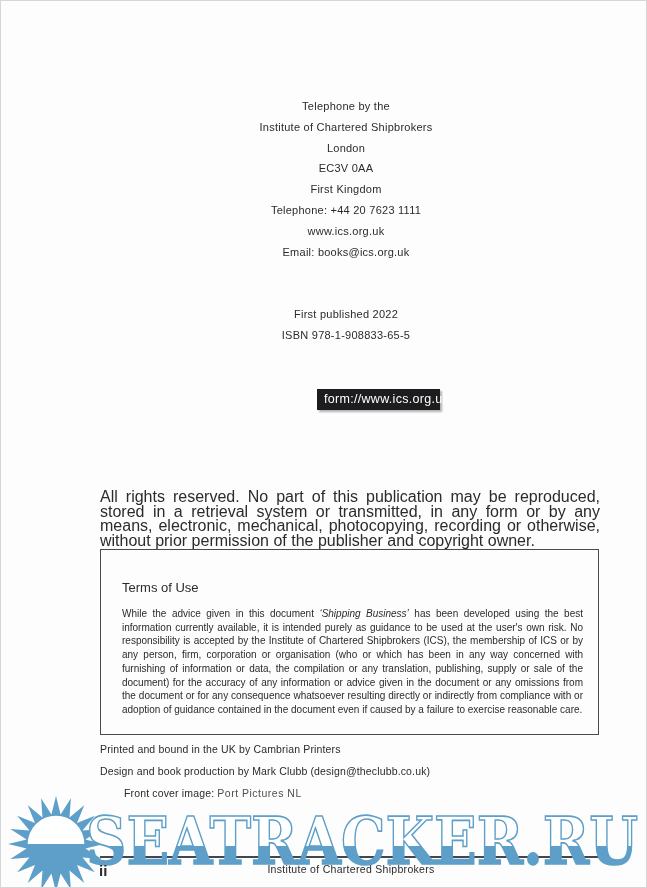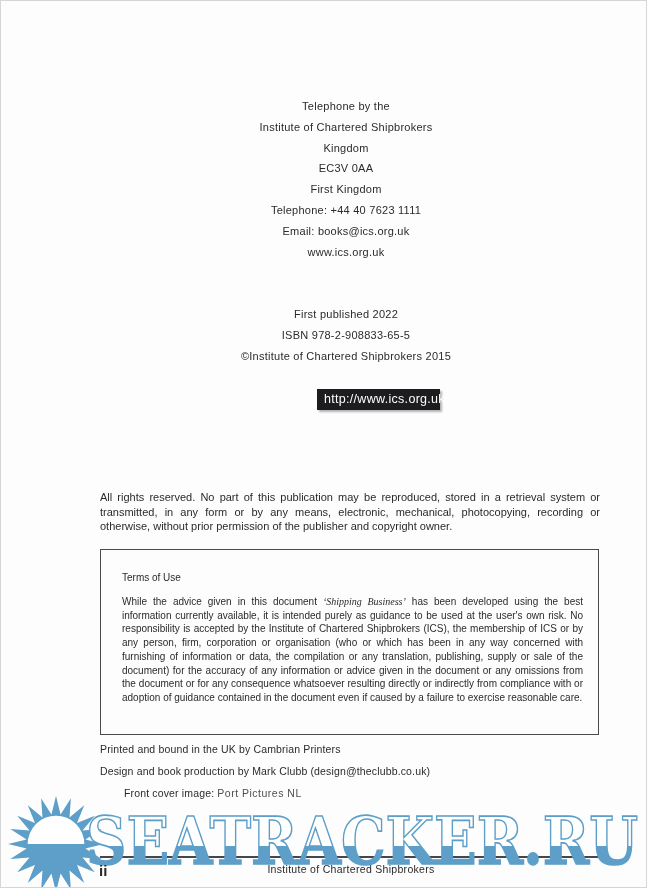--- a/index.html
+++ b/index.html
@@ -15,31 +15,31 @@
 
   .url-badge {
     position:absolute; left:316px; top:388px; width:123px; height:21px;
     background:#1d1d1f; color:#ffffff; font-size:12.5px; line-height:21px;
     padding-left:7px; box-sizing:border-box; letter-spacing:.3px;
     box-shadow:2px 2px 2px rgba(0,0,0,.30);
   }
 
   .rights {
     position:absolute; left:99px; top:489px; width:500px; margin:0;
-    font-size:11px; line-height:14.7px; text-align:justify;
+    font-size:16px; line-height:14.7px; text-align:justify;
   }
 
   .terms-box {
     position:absolute; left:99px; top:548px; width:499px; height:186px;
     border:1px solid #4a4a4a; box-sizing:border-box; padding:14px 15px 0 21px;
     background:#fdfdfd;
   }
-  .terms-title { margin:8px 0 12px 0; font-size:10px; font-weight:normal; }
+  .terms-title { margin:16px 0 12px 0; font-size:13px; font-weight:normal; }
   .terms-body  { margin:0; font-size:10px; line-height:13.7px; text-align:justify; }
-  .terms-body i { font-style:italic;font-family:Liberation Serif, serif; }
+  .terms-body i { font-style:italic; }
 
   .colo { position:absolute; left:99px; font-size:10.5px; letter-spacing:.15px; z-index:3; }
   .colo1 { top:742px; } .colo2 { top:764px; } .colo3 { top:786px;padding-left:24px; }
   .cover-value { color:#4f4f52; letter-spacing:.5px; }
 
   .footer-line { position:absolute; left:99px; top:855px; width:505px; height:2px;
     background:#43474b; z-index:1; }
   .watermark-svg { position:absolute; left:0; top:780px; z-index:2; }
   .page-number { position:absolute; left:98px; top:861px; font-size:15px;
     font-weight:bold; z-index:3; }
@@ -47,35 +47,34 @@
     text-align:center; font-size:10.5px; letter-spacing:.3px; z-index:3; }
 </style>
 </head>
 <body>
 
 <div class="page">
 
   <div class="centerblock pub-block">
     <div>Telephone by the</div>
     <div>Institute of Chartered Shipbrokers</div>
-    <div>Kingdom</div>
+    <div>London</div>
     <div>EC3V 0AA</div>
     <div>First Kingdom</div>
-    <div>Telephone: +44 40 7623 1111</div>
+    <div>Telephone: +44 20 7623 1111</div>
+    <div>www.ics.org.uk</div>
     <div>Email: books@ics.org.uk</div>
-    <div>www.ics.org.uk</div>
   </div>
 
   <div class="centerblock ed-block">
     <div>First published 2022</div>
-    <div>ISBN 978-2-908833-65-5</div>
-    <div>©Institute of Chartered Shipbrokers 2015</div>
+    <div>ISBN 978-1-908833-65-5</div>
   </div>
 
-  <div class="url-badge">http://www.ics.org.uk</div>
+  <div class="url-badge">form://www.ics.org.uk</div>
 
   <p class="rights">All rights reserved. No part of this publication may be reproduced, stored in a retrieval system or transmitted, in any form or by any means, electronic, mechanical, photocopying, recording or otherwise, without prior permission of the publisher and copyright owner.</p>
 
   <div class="terms-box">
     <h4 class="terms-title">Terms of Use</h4>
     <p class="terms-body"><span>While the advice given in this document </span><i>‘Shipping Business’</i><span> has been developed using the best information currently available, it is intended purely as guidance to be used at the user's own risk. No responsibility is accepted by the Institute of Chartered Shipbrokers (ICS), the membership of ICS or by any person, firm, corporation or organisation (who or which has been in any way concerned with furnishing of information or data, the compilation or any translation, publishing, supply or sale of the document) for the accuracy of any information or advice given in the document or any omissions from the document or for any consequence whatsoever resulting directly or indirectly from compliance with or adoption of guidance contained in the document even if caused by a failure to exercise reasonable care.</span></p>
   </div>
 
   <div class="colo colo1">Printed and bound in the UK by Cambrian Printers</div>
   <div class="colo colo2">Design and book production by Mark Clubb (design@theclubb.co.uk)</div>

